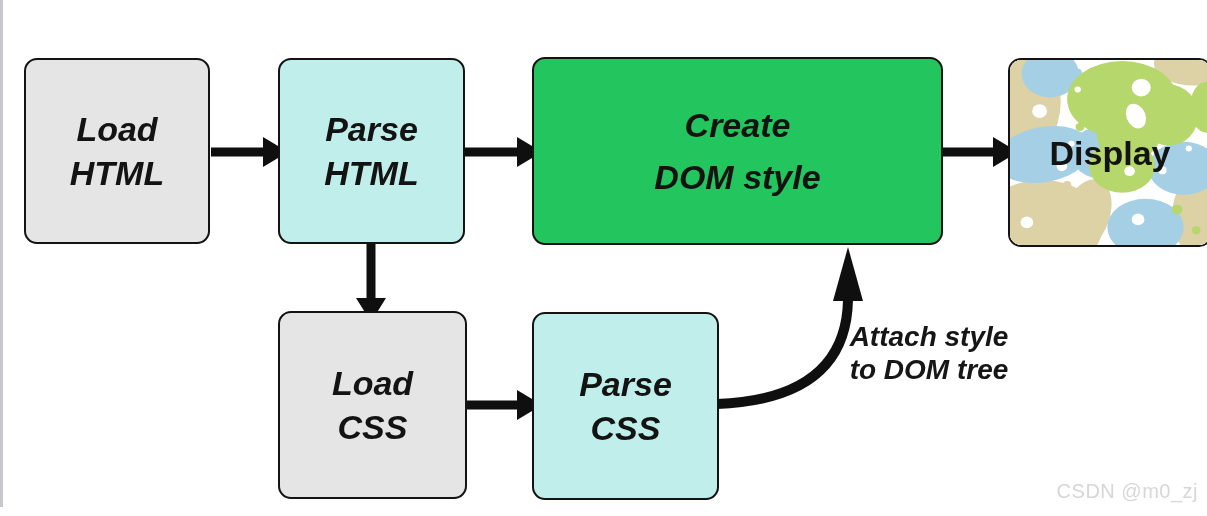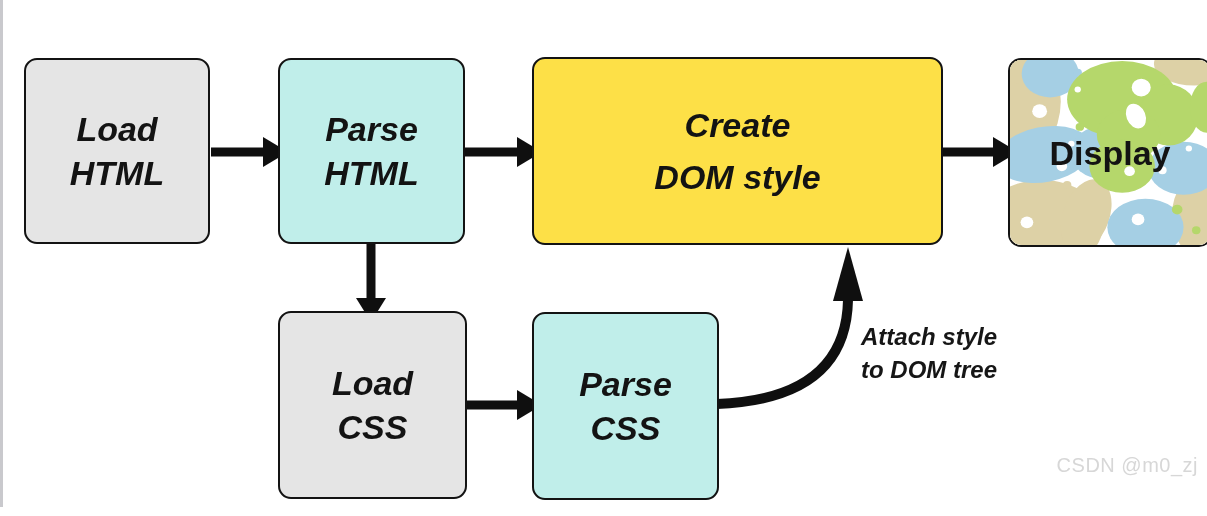--- a/index.html
+++ b/index.html
@@ -64,28 +64,28 @@
     z-index: 2;
   }
   .annotation {
     position: absolute;
     left: 826px;
     top: 320px;
     width: 206px;
     text-align: center;
     font-style: italic;
     font-weight: 600;
-    font-size: 24px;
+    font-size: 28px;
     line-height: 33px;
     color: #161616;
   }
   .watermark {
     position: absolute;
     right: 9px;
-    top: 454px;
+    top: 480px;
     font-size: 20px;
     font-weight: 400;
     letter-spacing: 0.5px;
   }
 </style>
 </head>
 <body>
 
 <div class="canvas">
 
@@ -129,21 +129,21 @@
   <div class="node" id="node-load-html" style="background-color: rgb(229, 229, 229);">
     <span class="line">Load</span>
     <span class="line">HTML</span>
   </div>
 
   <div class="node" id="node-parse-html" style="background-color: rgb(192, 238, 234);">
     <span class="line">Parse</span>
     <span class="line">HTML</span>
   </div>
 
-  <div class="node" id="node-create-dom" style="background-color: #fde047; gap: 8px;">
+  <div class="node" id="node-create-dom" style="background-color: #22c55e; gap: 8px;">
     <span class="line">Create</span>
     <span class="line">DOM style</span>
   </div>
 
   <div class="node" id="node-display">
 
     <svg class="pattern-svg" viewBox="0 0 189 188" preserveAspectRatio="none">
       <rect x="0" y="0" width="189" height="188" fill="#ffffff"></rect>
 
       <g fill="#ddd1a6">

